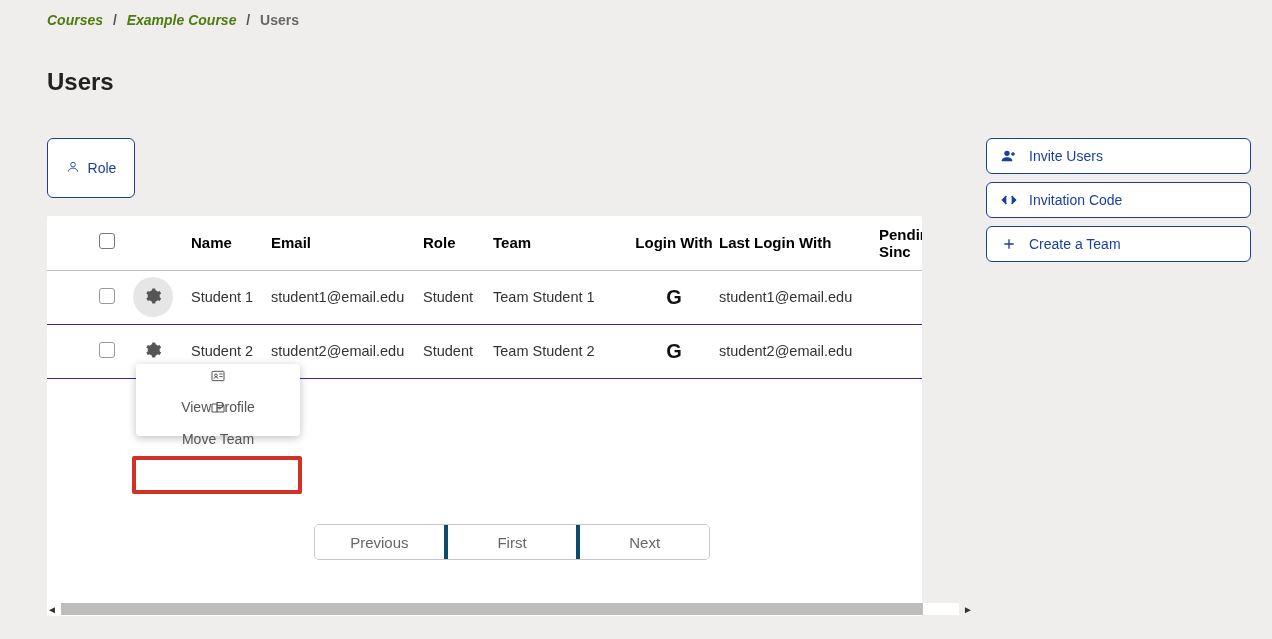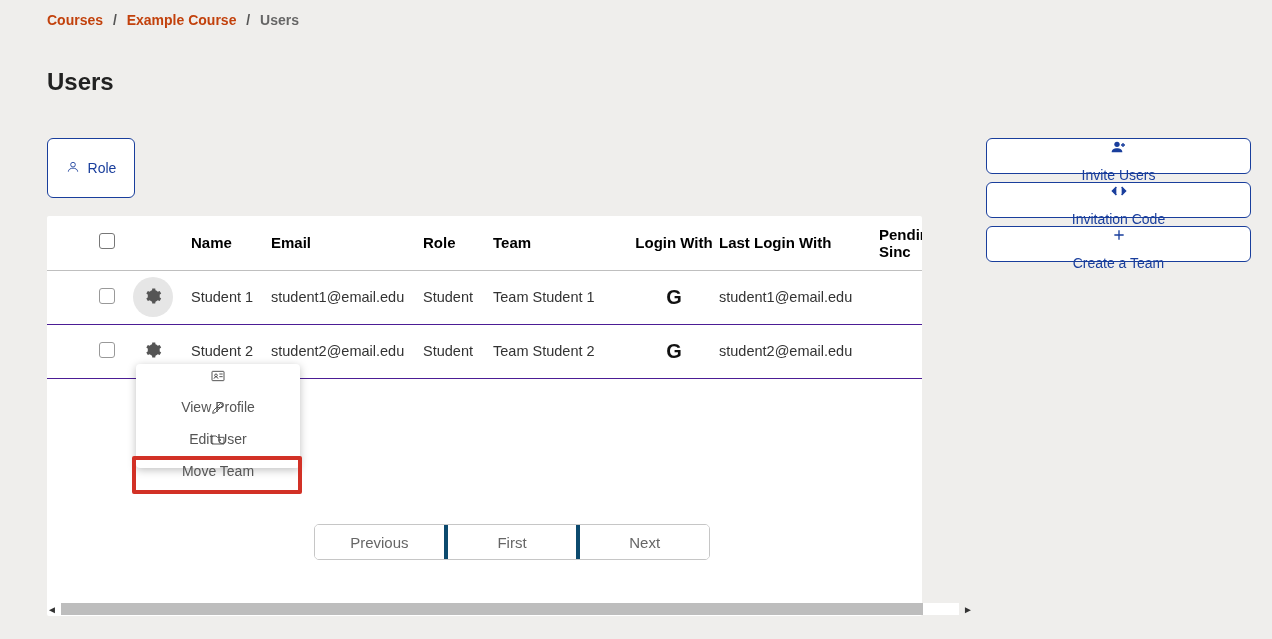--- a/index.html
+++ b/index.html
@@ -14,21 +14,21 @@
     position: relative;
   }
   .breadcrumb {
     position: absolute;
     top: 12px;
     left: 47px;
     font-size: 14px;
     font-weight: 600;
     color: #555;
   }
-  .breadcrumb .bc-link { color: #c2410c; }
+  .breadcrumb .bc-link { color: #4d7c0f; font-style: italic; }
   .breadcrumb .sep { margin: 0 6px; color: #555; }
   .breadcrumb .bc-current { color: #666; font-weight: 600; }
 
   .page-title {
     position: absolute;
     top: 68px;
     left: 47px;
     font-size: 24px;
     font-weight: 600;
     color: #222;
@@ -67,21 +67,20 @@
     border: 1px solid #193e9c;
     border-radius: 6px;
     background: #fff;
     display: flex;
     align-items: center;
     gap: 12px;
     padding: 0 14px;
     color: #193e9c;
     font-size: 14px;
     cursor: pointer;
-    flex-direction: column;
   }
   .action-btn .ic { width: 16px; height: 16px; display: inline-flex; align-items: center; justify-content: center; }
   .action-btn svg { width: 16px; height: 16px; fill: #193e9c; }
 
   .table-card {
     position: absolute;
     top: 216px;
     left: 47px;
     width: 875px;
     height: 400px;
@@ -384,28 +383,20 @@
           <circle cx="9" cy="11" r="2"></circle>
           <path d="M6 16c0-1.5 1.3-2.5 3-2.5s3 1 3 2.5"></path>
           <path d="M14 9h5M14 13h5"></path>
         </svg>
     </span>
     <span>View Profile</span>
   </div>
   <div class="menu-item">
     <span>
       <svg viewBox="0 0 24 24">
-          <path d="M4 20l4-1 11-11-3-3L5 16l-1 4z"></path>
-        </svg>
-    </span>
-    <span>Edit User</span>
-  </div>
-  <div class="menu-item">
-    <span>
-      <svg viewBox="0 0 24 24">
           <path d="M3 6h6l2 2h10v10H3z"></path>
           <path d="M12 12h4m0 0l-2-2m2 2l-2 2"></path>
         </svg>
     </span>
     <span>Move Team</span>
   </div>
 </div>
 <div class="menu-highlight-box"></div>
 
 <div class="hscroll">

